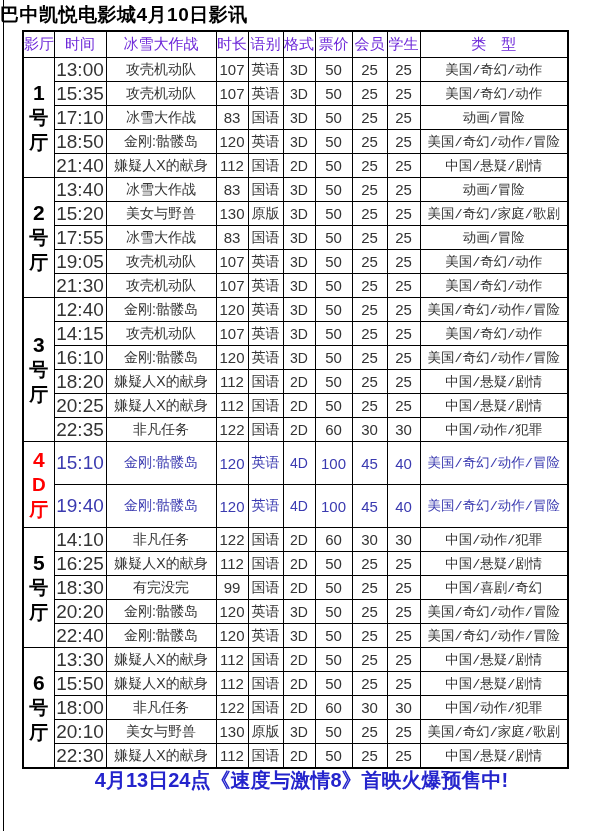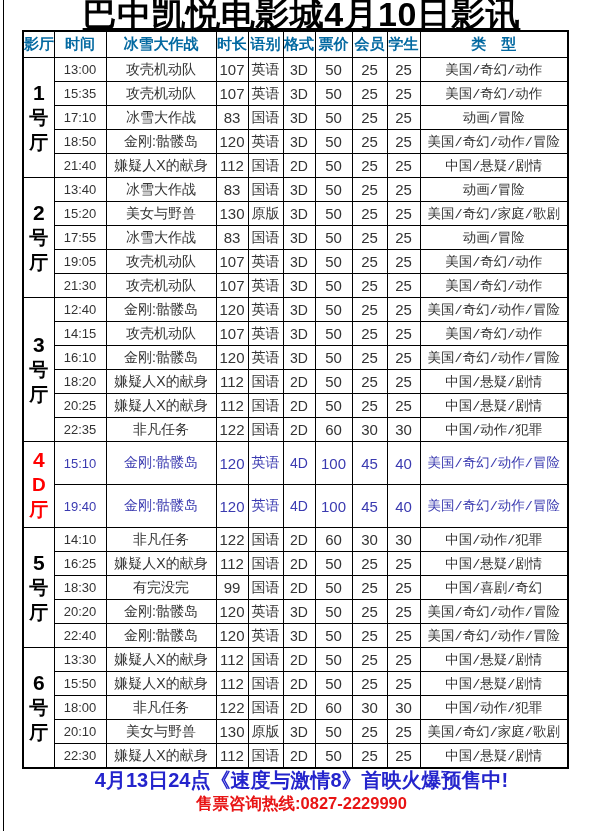--- a/index.html
+++ b/index.html
@@ -9,25 +9,24 @@
     position: relative;
     font-family: "Liberation Sans", "DejaVu Sans", sans-serif;
     overflow: hidden;
   }
   .page-left-border {
     position: absolute; left: 3px; top: 0; width: 1px; height: 831px;
     background: #000;
   }
   .page-title {
     position: absolute; top: 0; left: 0; width: 603px; height: 29px;
-    text-align: center; line-height: 29px;
-    font-size: 34px; font-weight: bold; color: #000;
+    text-align: left; line-height: 29px;
+    font-size: 19px; font-weight: bold; color: #000;
     letter-spacing: 0.5px;
     white-space: nowrap;
-    text-decoration: underline;
   }
   table.schedule {
     position: absolute; left: 22px; top: 30px;
     width: 545px;
     border-collapse: collapse; table-layout: fixed;
     border: 2px solid #000;
   }
   col.c-hall    { width: 31px; }
   col.c-time    { width: 52px; }
   col.c-title   { width: 110px; }
@@ -37,26 +36,26 @@
   col.c-price   { width: 37px; }
   col.c-member  { width: 35px; }
   col.c-student { width: 33px; }
   col.c-genre   { width: 148px; }
   th, td {
     border: 1px solid #000;
     text-align: center; vertical-align: middle;
     padding: 0; overflow: hidden; white-space: nowrap;
   }
   th {
-    height: 25px; font-size: 15px; font-weight: bold; color: #0369a1;
+    height: 25px; font-size: 15px; font-weight: normal; color: #6d28d9;
   }
   td {
     height: 23px; font-size: 14px; color: #333333;
   }
-  td.cell-time { font-size: 13px; }
+  td.cell-time { font-size: 19px; }
   td.cell-num  { font-size: 15px; }
   td.cell-genre { font-size: 13.5px; font-family: Liberation Mono, monospace; }
   tr.row-tall td { height: 42px; }
   td.hall-cell {
     font-weight: bold; color: #000; background: #fff;
   }
   .hall-char { display: block; line-height: 25px; font-size: 19px; font-weight: bold; }
   .hall-char.digit { font-size: 21px; }
   td.hall-red .hall-char { color: #ff0000; }
   tr.row-blue td { color: #3a3ab0; }
@@ -445,14 +444,13 @@
         <td class="cell-num">25</td>
         <td class="cell-num">25</td>
         <td class="cell-genre">中国/悬疑/剧情</td>
       </tr>
     </tbody>
 </table>
 
 <div class="promo-line">4月13日24点《速度与激情8》首映火爆预售中!</div>
 
 <div class="hotline-line">
-  <span>售票咨询热线:0827-2229990</span>
 </div>
 
 </body></html>

